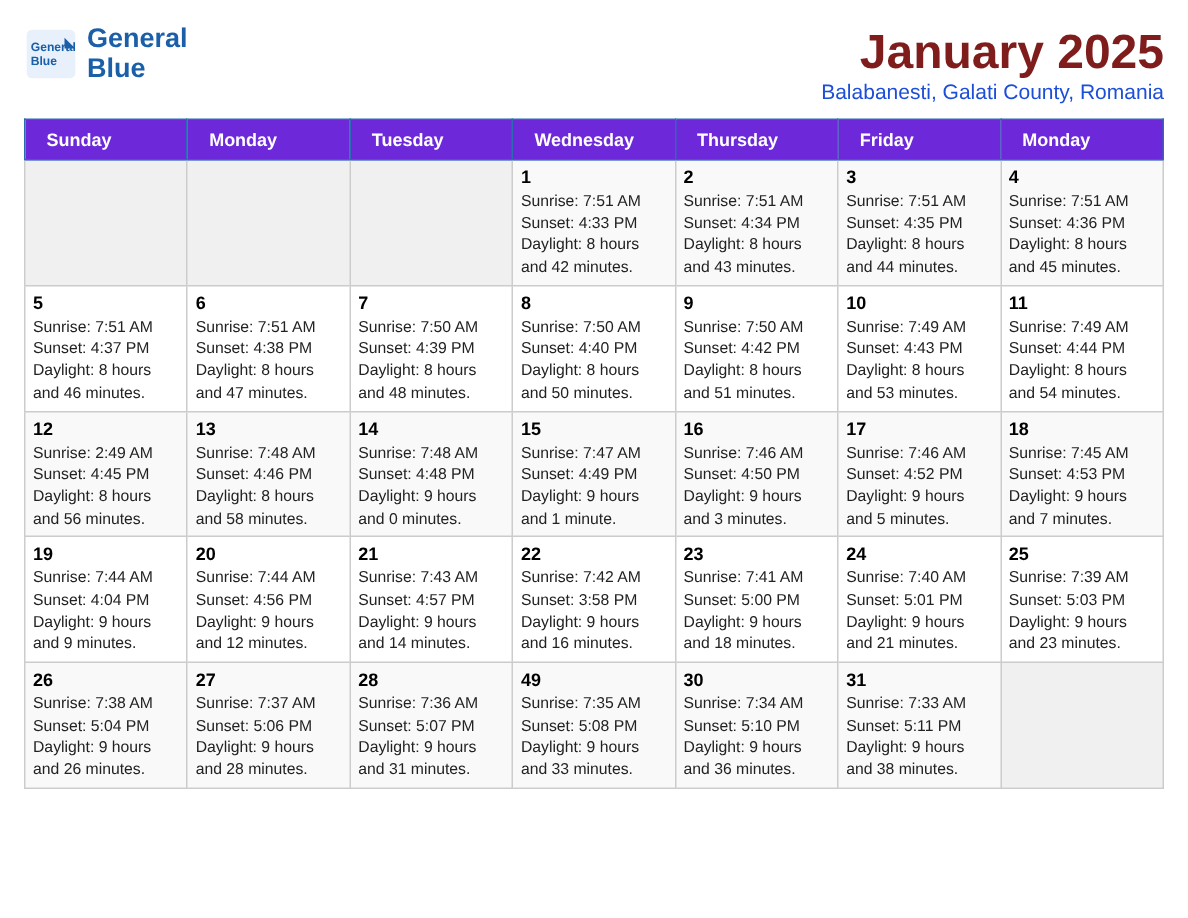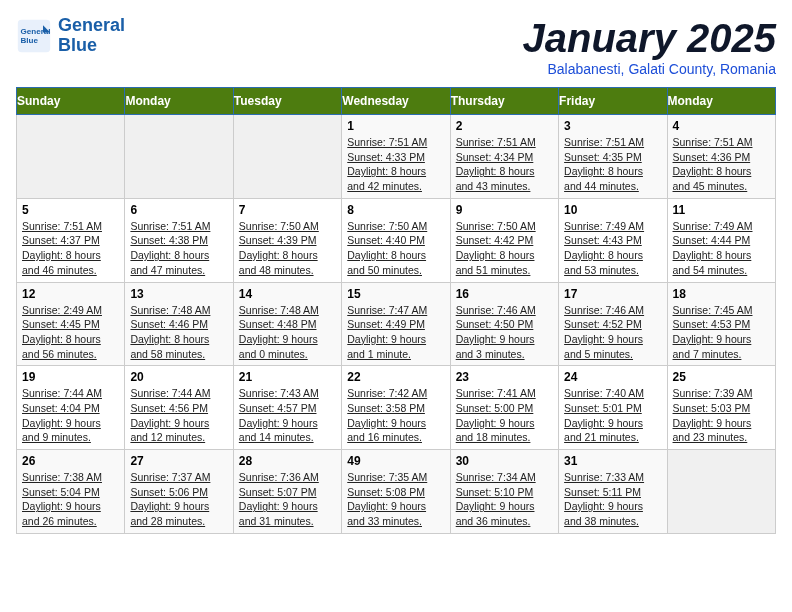--- a/index.html
+++ b/index.html
@@ -31,38 +31,37 @@
       color: #1a5fa8;
     }
     .logo-icon {
       width: 36px;
       height: 36px;
     }
     .title-section {
       text-align: right;
     }
     .month-title {
-      font-size: 40px;
+      font-size: 32px;
       font-weight: bold;
-      color: #0f172a;
-      font-style: italic;
+      color: #7f1d1d;
     }
     .subtitle {
       font-size: 14px;
       color: #1d4ed8;
     }
     table {
       width: 100%;
       border-collapse: collapse;
       font-size: 11px;
     }
     thead th {
-      background: #4d7c0f;
+      background: #6d28d9;
       color: #fff;
-      padding: 6px 0;
+      padding: 6px 14px;
       text-align: left;
       font-size: 12px;
       font-weight: bold;
       border: 1px solid #2b6cb0;
     }
     tbody td {
       border: 1px solid #ccc;
       vertical-align: top;
       padding: 4px 5px;
       height: 80px;
@@ -75,21 +74,20 @@
     .day-number {
       font-weight: bold;
       font-size: 12px;
       display: block;
       margin-bottom: 2px;
     }
     .day-info {
       font-size: 10.5px;
       line-height: 1.4;
       color: #222;
-      text-decoration: underline;
     }
     .empty-cell {
       background: #f0f0f0 !important;
     }
   </style>
 </head>
 <body>
 
 <div class="header-section">
   <div class="logo">

